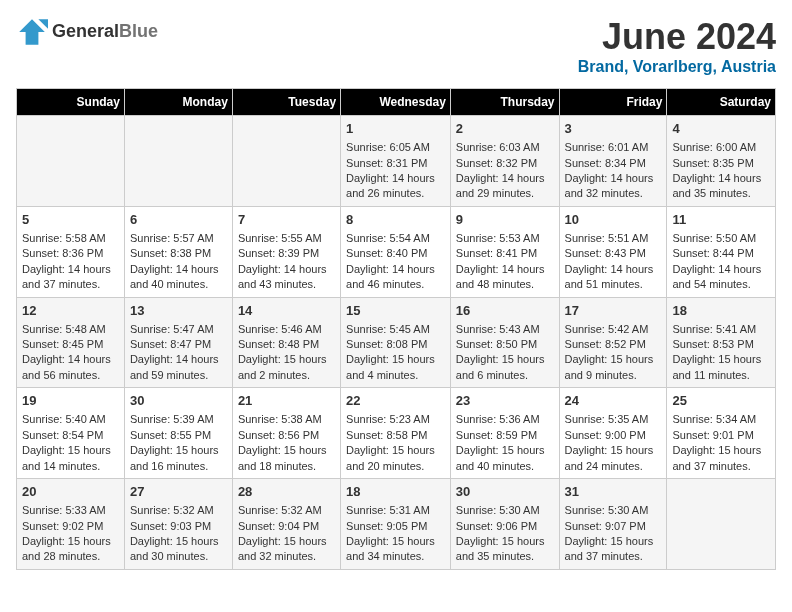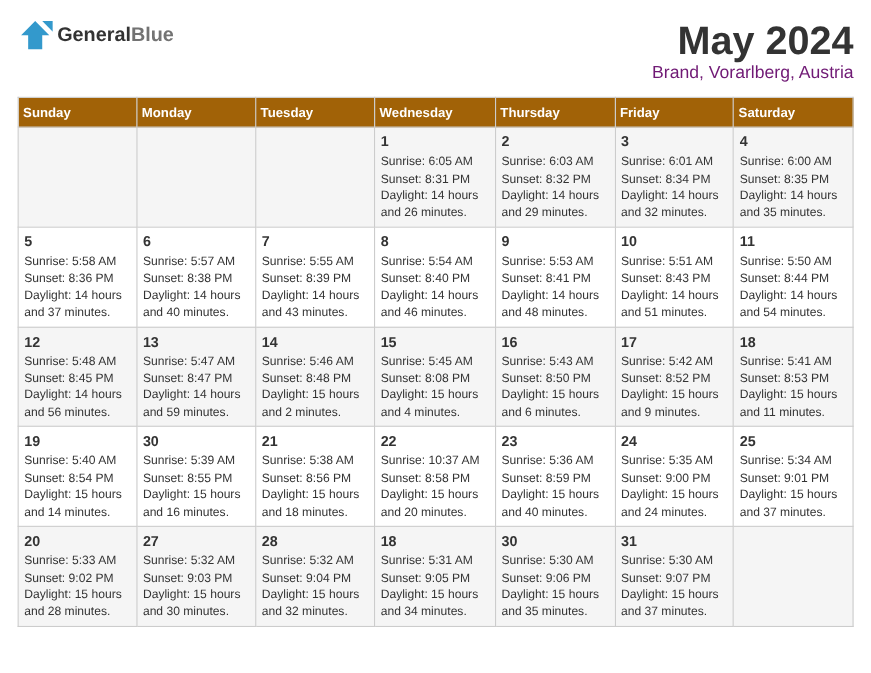--- a/index.html
+++ b/index.html
@@ -36,33 +36,33 @@
     .title-block {
       text-align: right;
     }
     .title-block h1 {
       font-size: 36px;
       font-weight: bold;
       color: #333;
     }
     .title-block h2 {
       font-size: 16px;
-      font-weight: normal;
-      color: #701a75;
+      font-weight: bold;
+      color: #0369a1;
     }
     table {
       width: 100%;
       border-collapse: collapse;
       font-size: 11px;
     }
     thead tr th {
-      background-color: #a16207;
+      background-color: #000000;
       color: #fff;
       padding: 6px 4px;
-      text-align: left;
+      text-align: right;
       font-size: 12px;
       font-weight: bold;
       border: 1px solid #ccc;
     }
     tbody tr td {
       border: 1px solid #ccc;
       padding: 4px 5px;
       vertical-align: top;
       height: 80px;
       width: 113px;
@@ -94,21 +94,21 @@
       <rect x="0" y="0" width="40" height="40" fill="white"></rect>
       <polygon points="20,4 36,20 28,20 28,36 12,36 12,20 4,20" fill="#3399cc"></polygon>
       <polygon points="28,4 40,4 40,16" fill="#3399cc"></polygon>
     </svg>
     <div class="logo-text">
       <span>General</span>
       <span>Blue</span>
     </div>
   </div>
   <div class="title-block">
-    <h1>May 2024</h1>
+    <h1>June 2024</h1>
     <h2>Brand, Vorarlberg, Austria</h2>
   </div>
 </div>
 
 <table>
   <thead>
     <tr>
     <th>Sunday</th>
         <th>Monday</th>
         <th>Tuesday</th>
@@ -250,21 +250,21 @@
           <div>Daylight: 15 hours and 16 minutes.</div>
         </td>
         <td>
           <span class="day-num">21</span>
           <div>Sunrise: 5:38 AM</div>
           <div>Sunset: 8:56 PM</div>
           <div>Daylight: 15 hours and 18 minutes.</div>
         </td>
         <td>
           <span class="day-num">22</span>
-          <div>Sunrise: 10:37 AM</div>
+          <div>Sunrise: 5:23 AM</div>
           <div>Sunset: 8:58 PM</div>
           <div>Daylight: 15 hours and 20 minutes.</div>
         </td>
         <td>
           <span class="day-num">23</span>
           <div>Sunrise: 5:36 AM</div>
           <div>Sunset: 8:59 PM</div>
           <div>Daylight: 15 hours and 40 minutes.</div>
         </td>
         <td>

